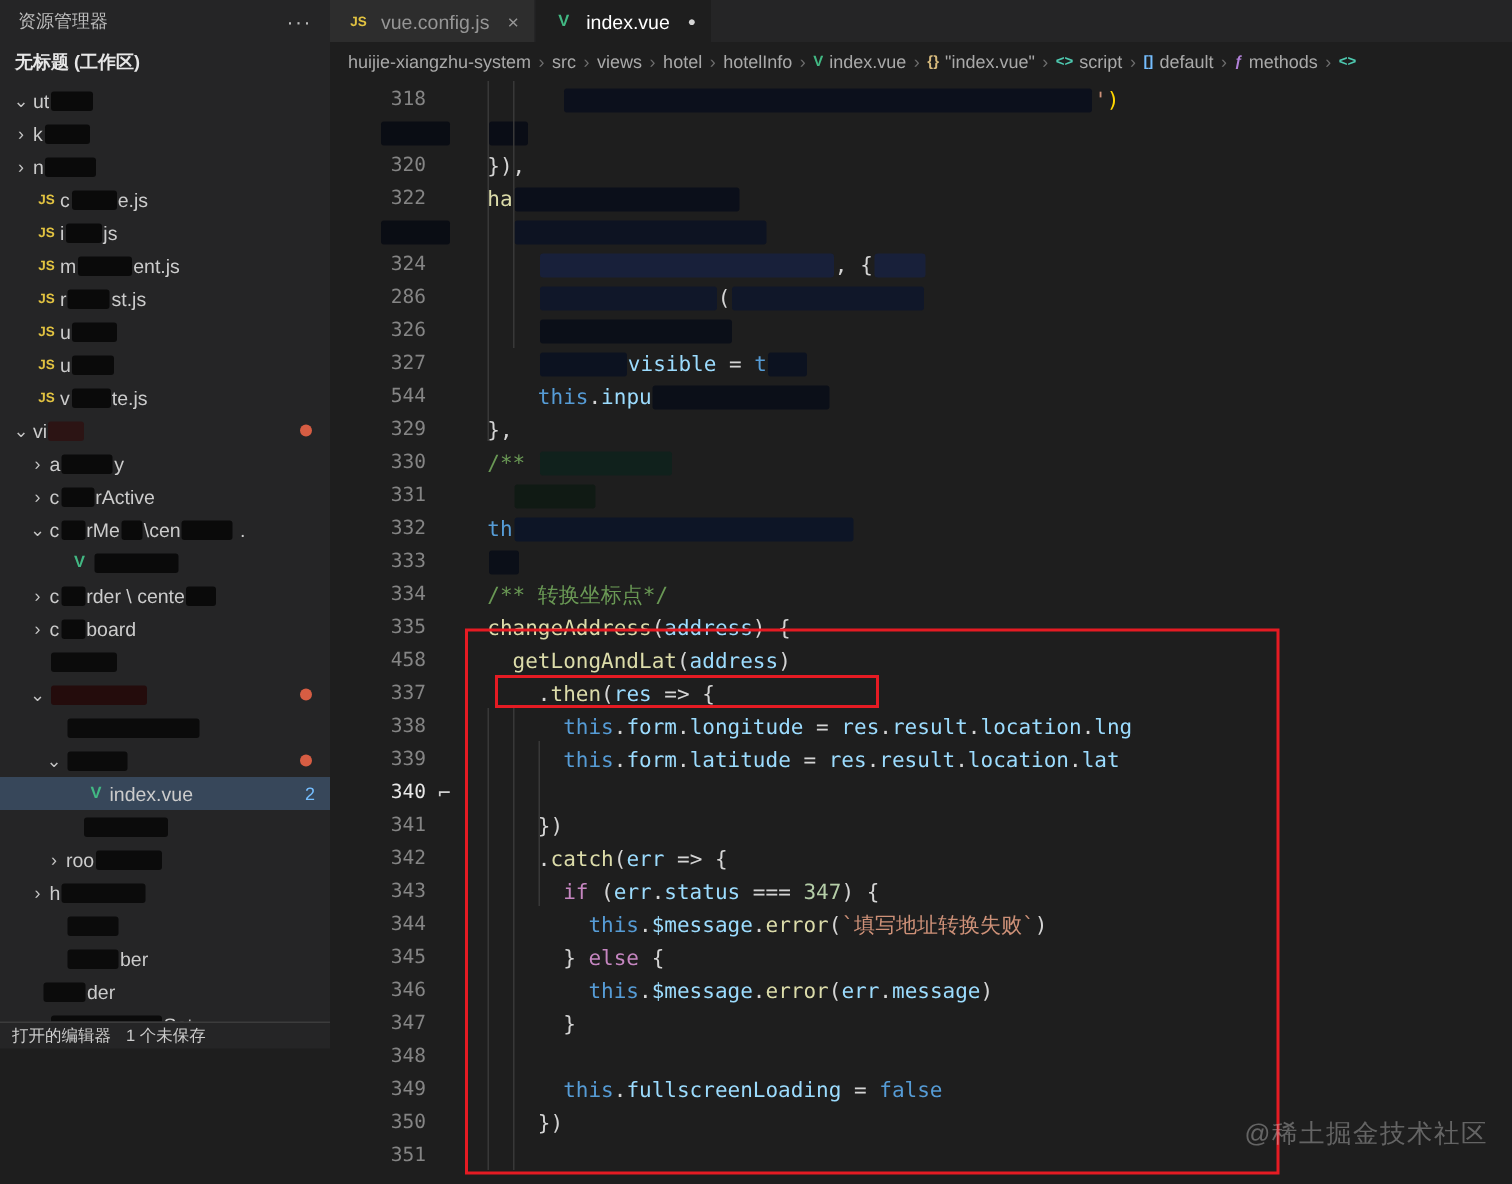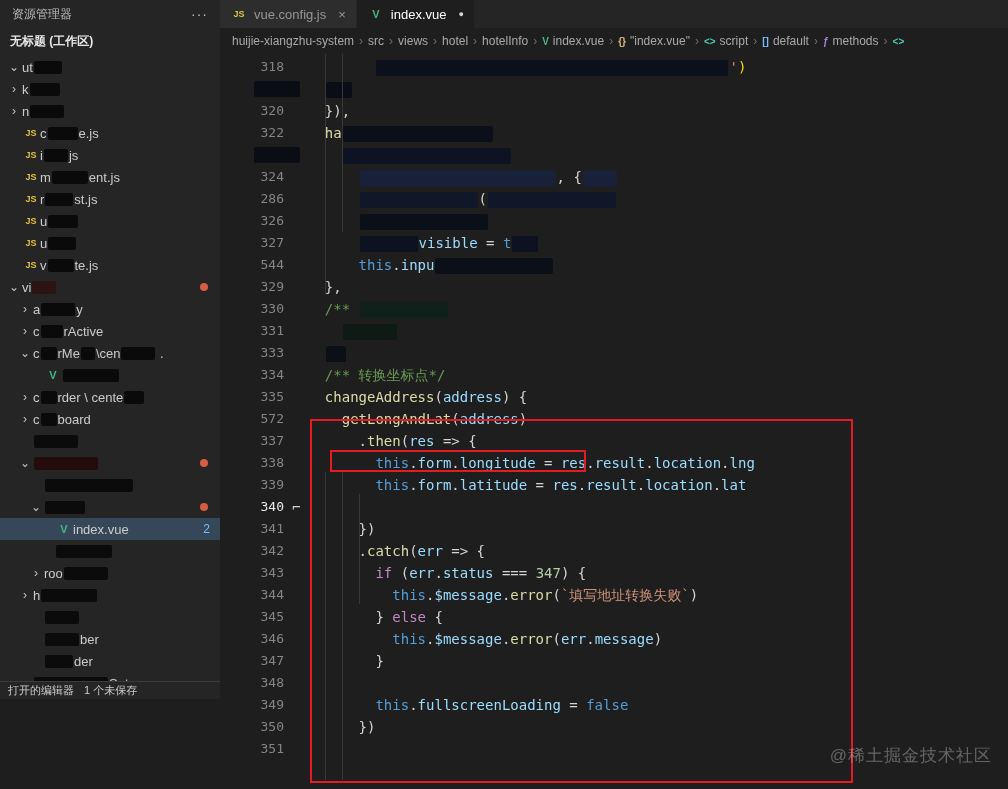--- a/index.html
+++ b/index.html
@@ -100,21 +100,21 @@
       <div class="row" style="padding-left: 17px;"><span class="chev"></span><span class="redact" style="width: 44px; background: rgb(11, 11, 11);"></span></div>
       <div class="row" style="padding-left: 17px;"><span class="chev">⌄</span><span class="redact" style="width: 64px; background: rgb(36, 12, 12);"></span><span class="mdot" style="background: rgb(214, 93, 67);"></span></div>
       <div class="row" style="padding-left: 28px;"><span class="chev"></span><span class="redact" style="width: 88px; background: rgb(11, 11, 11);"></span></div>
       <div class="row" style="padding-left: 28px;"><span class="chev">⌄</span><span class="redact" style="width: 40px; background: rgb(11, 11, 11);"></span><span class="mdot" style="background: rgb(214, 93, 67);"></span></div>
       <div class="row selected" style="padding-left: 39px;"><span class="chev"></span><span class="ficon fi-vue">V</span><span class="c-lbl">index.vue</span><span class="badge" style="color: rgb(117, 190, 255);">2</span></div>
       <div class="row" style="padding-left: 39px;"><span class="chev"></span><span class="redact" style="width: 56px; background: rgb(11, 11, 11);"></span></div>
       <div class="row" style="padding-left: 28px;"><span class="chev">›</span><span class="c-lbl">roo</span><span class="redact" style="width: 44px; background: rgb(11, 11, 11);"></span></div>
       <div class="row" style="padding-left: 17px;"><span class="chev">›</span><span class="c-lbl">h</span><span class="redact" style="width: 56px; background: rgb(11, 11, 11);"></span></div>
       <div class="row" style="padding-left: 28px;"><span class="chev"></span><span class="redact" style="width: 34px; background: rgb(11, 11, 11);"></span></div>
       <div class="row" style="padding-left: 28px;"><span class="chev"></span><span class="redact" style="width: 34px; background: rgb(11, 11, 11);"></span><span class="c-lbl">ber</span></div>
-      <div class="row" style="padding-left: 28px;"><span class="chev"></span><span class="redact" style="width: 28px; background: rgb(11, 11, 11);"></span><span class="c-lbl">der</span></div>
+      <div class="row" style="padding-left: 12px;"><span class="chev"></span><span class="redact" style="width: 28px; background: rgb(11, 11, 11);"></span><span class="c-lbl">der</span></div>
       <div class="row" style="padding-left: 17px;"><span class="chev">›</span><span class="redact" style="width: 74px; background: rgb(11, 11, 11);"></span><span class="c-lbl">Set</span></div>
       <div class="row" style="padding-left: 28px;"><span class="chev"></span><span class="redact" style="width: 46px; background: rgb(11, 11, 11);"></span></div>
       <div class="row" style="padding-left: 28px;"><span class="chev"></span><span class="redact" style="width: 56px; background: rgb(11, 11, 11);"></span><span class="c-lbl">.</span></div>
       <div class="row" style="padding-left: 28px;"><span class="chev"></span><span class="redact" style="width: 24px; background: rgb(11, 11, 11);"></span><span class="c-lbl">vue</span></div>
       <div class="row" style="padding-left: 28px;"><span class="chev"></span><span class="c-lbl">main.js</span></div>
     </div>
   <div class="sb-footer">
     <span>打开的编辑器</span>
     <span>1 个未保存</span>
   </div>
@@ -237,33 +237,37 @@
       </div>
       <div class="cline">
         <div class="gutter">330</div>
         <div class="ccontent"><span class="c-pln">  </span><span class="c-cmt">/** </span><span class="redact" style="width: 88px; background: rgb(16, 33, 28);"></span></div>
       </div>
       <div class="cline">
         <div class="gutter">331</div>
         <div class="ccontent"><span class="c-pln">    </span><span class="redact" style="width: 54px; background: rgb(16, 26, 20);"></span></div>
       </div>
       <div class="cline">
+        <div class="gutter">332</div>
+        <div class="ccontent"><span class="c-pln">  </span><span class="c-kw">th</span><span class="redact" style="width: 226px; background: rgb(13, 21, 38);"></span></div>
+      </div>
+      <div class="cline">
         <div class="gutter">333</div>
         <div class="ccontent"><span class="c-pln">  </span><span class="redact" style="width: 20px; background: rgb(11, 15, 24);"></span></div>
       </div>
       <div class="cline">
         <div class="gutter">334</div>
         <div class="ccontent"><span class="c-pln">  </span><span class="c-cmt">/** 转换坐标点*/</span></div>
       </div>
       <div class="cline">
         <div class="gutter">335</div>
         <div class="ccontent"><span class="c-pln">  </span><span class="c-fn">changeAddress</span><span class="c-pln">(</span><span class="c-var">address</span><span class="c-pln">) {</span></div>
       </div>
       <div class="cline">
-        <div class="gutter">572</div>
+        <div class="gutter">458</div>
         <div class="ccontent"><span class="c-pln">    </span><span class="c-fn">getLongAndLat</span><span class="c-pln">(</span><span class="c-var">address</span><span class="c-pln">)</span></div>
       </div>
       <div class="cline">
         <div class="gutter">337</div>
         <div class="ccontent"><span class="c-pln">      .</span><span class="c-fn">then</span><span class="c-pln">(</span><span class="c-var">res</span><span class="c-pln"> =&gt; {</span></div>
       </div>
       <div class="cline">
         <div class="gutter">338</div>
         <div class="ccontent"><span class="c-pln">        </span><span class="c-kw">this</span><span class="c-pln">.</span><span class="c-var">form</span><span class="c-pln">.</span><span class="c-var">longitude</span><span class="c-pln"> = </span><span class="c-var">res</span><span class="c-pln">.</span><span class="c-var">result</span><span class="c-pln">.</span><span class="c-var">location</span><span class="c-pln">.</span><span class="c-var">lng</span></div>
       </div>

